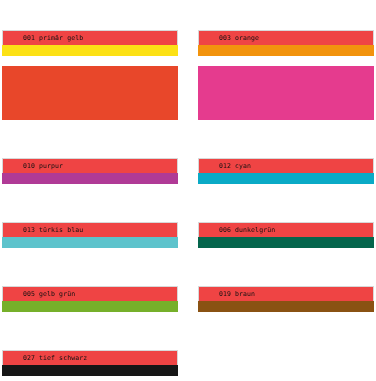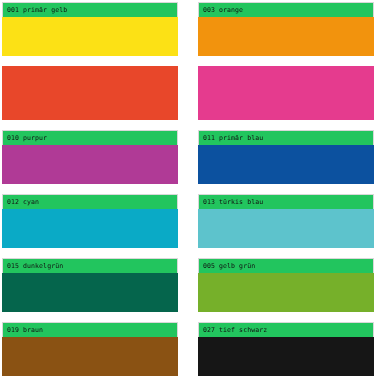--- a/index.html
+++ b/index.html
@@ -31,27 +31,28 @@
     width: 176px;
     height: 54px;
   }
 
   .swatch-label {
     height: 15px;
     line-height: 15px;
     box-sizing: border-box;
     border: 1px solid #d8d8d8;
     border-bottom: none;
-    background: #22c55e;
+    background: #ef4444;
     color: #111111;
     font-size: 6.5px;
     letter-spacing: 0.1px;
-    padding-left: 4px;
+    padding-left: 20px;
     white-space: nowrap;
     overflow: hidden;
+    margin-top: 28px;
   }
 
   .swatch-color {
     flex: 1 1 auto;
     width: 100%;
   }
 </style>
 </head>
 <body>
 
@@ -73,37 +74,33 @@
 
   <div class="swatch">
     <div class="swatch-color" style="background-color: rgb(229, 59, 142);"></div>
   </div>
 
   <div class="swatch">
     <div class="swatch-label">010 purpur</div>
     <div class="swatch-color" style="background-color: rgb(176, 58, 150);"></div>
   </div>
 
-  <div class="swatch">
-    <div class="swatch-label">011 primär blau</div>
-    <div class="swatch-color" style="background-color: rgb(12, 81, 159);"></div>
-  </div>
 
   <div class="swatch">
     <div class="swatch-label">012 cyan</div>
     <div class="swatch-color" style="background-color: rgb(10, 170, 198);"></div>
   </div>
 
   <div class="swatch">
     <div class="swatch-label">013 türkis blau</div>
     <div class="swatch-color" style="background-color: rgb(93, 195, 204);"></div>
   </div>
 
   <div class="swatch">
-    <div class="swatch-label">015 dunkelgrün</div>
+    <div class="swatch-label">006 dunkelgrün</div>
     <div class="swatch-color" style="background-color: rgb(5, 101, 76);"></div>
   </div>
 
   <div class="swatch">
     <div class="swatch-label">005 gelb grün</div>
     <div class="swatch-color" style="background-color: rgb(118, 176, 42);"></div>
   </div>
 
   <div class="swatch">
     <div class="swatch-label">019 braun</div>

